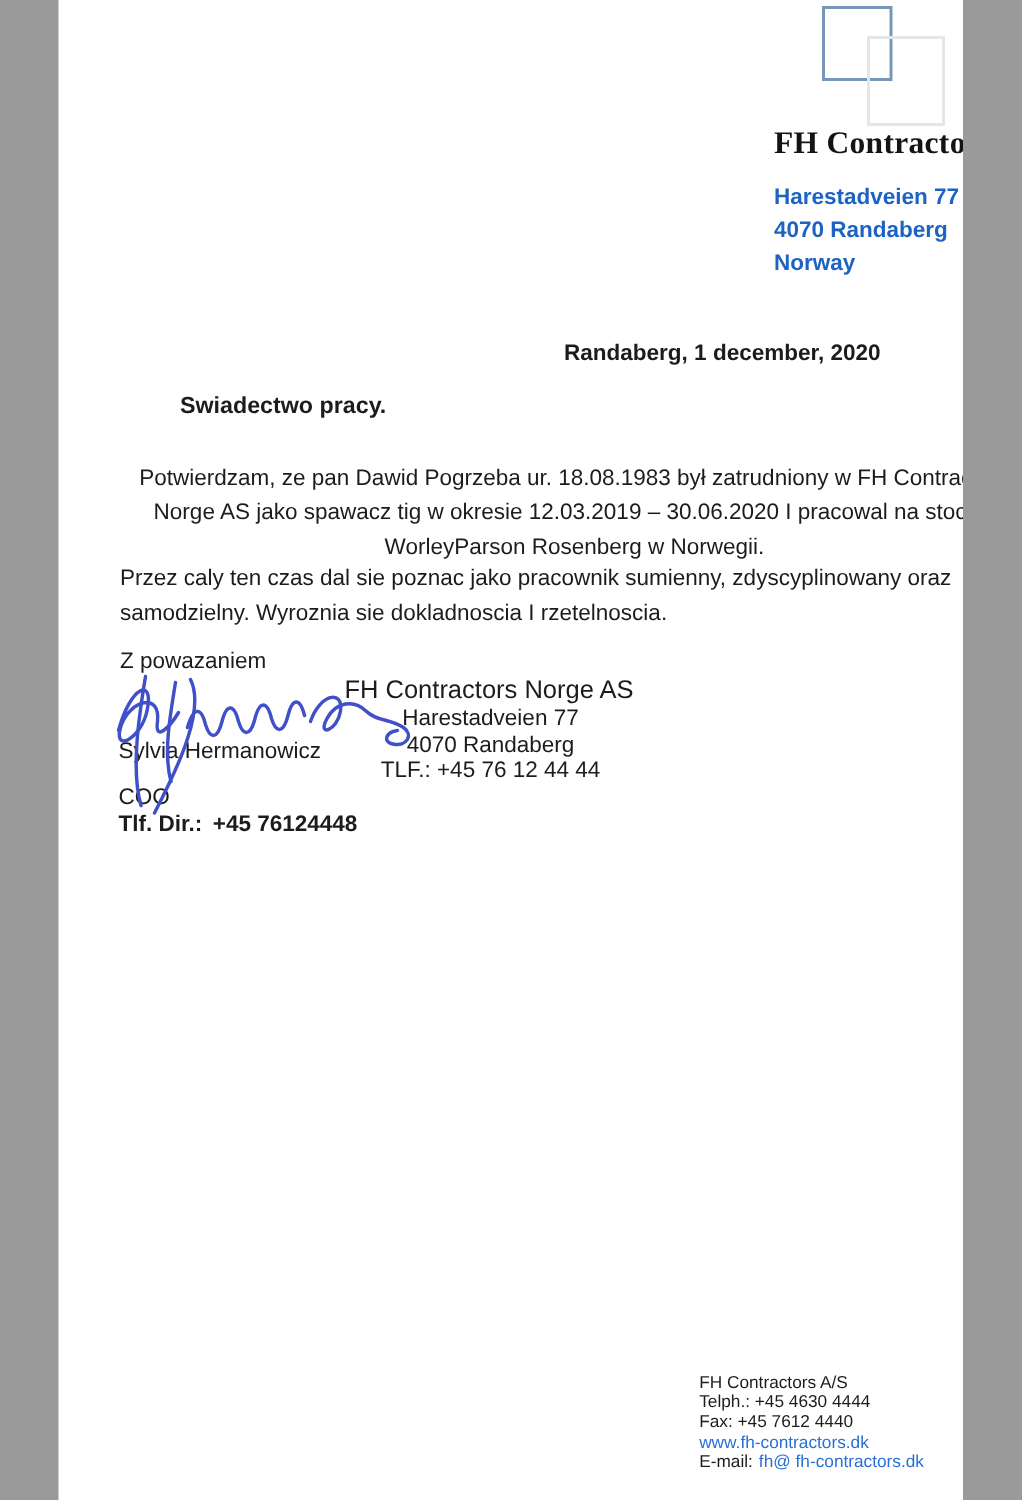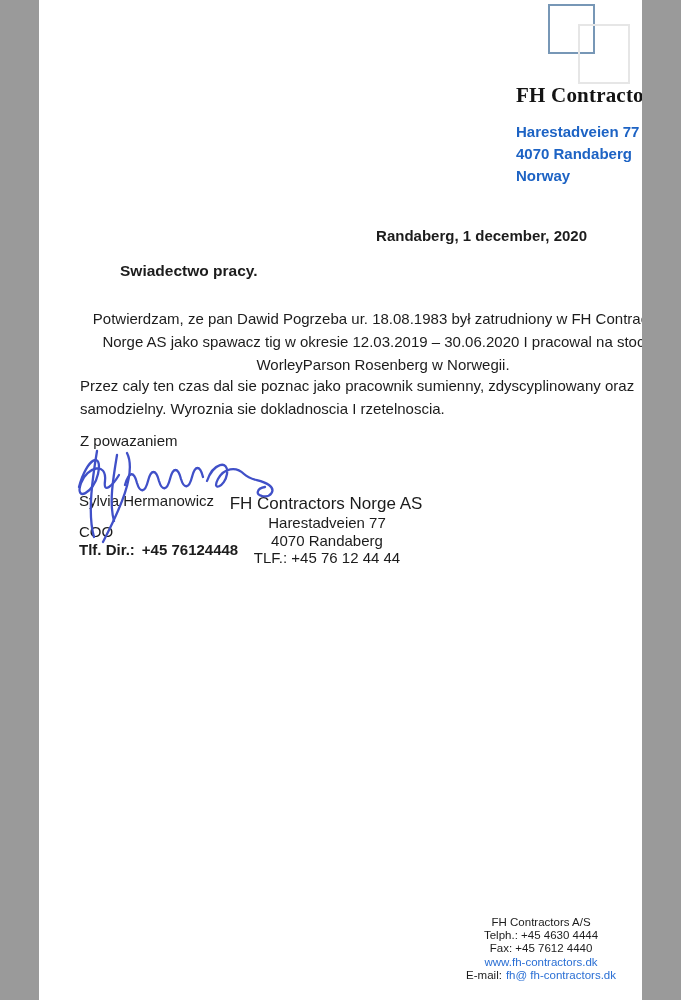--- a/index.html
+++ b/index.html
@@ -48,32 +48,32 @@
   .para { position: absolute; left: 41px; font-size: 15px; line-height: 23px; }
   .para-1 { top: 307px; width: 606px; text-align: center; }
   .para-2 { top: 374px; width: 620px; }
   
   .valediction { position: absolute; left: 41px; top: 432px; font-size: 15px; }
   .signature-svg { position: absolute; left: 28px; top: 441px; z-index: 3; }
   .company-block {
     position: absolute; left: 188px; top: 450px; width: 200px;
     text-align: center; z-index: 2;
   }
-  .company-block-name { font-size: 17px; white-space: nowrap; margin-left: -2px; margin-top: 44px; }
+  .company-block-name { font-size: 17px; white-space: nowrap; margin-left: -2px; }
   .company-block-line { font-size: 15px; line-height: 17.5px; white-space: nowrap; }
   .signer-name  { position: absolute; left: 40px; top: 492px; font-size: 15px; white-space: nowrap; }
   .signer-title { position: absolute; left: 40px; top: 523px; font-size: 15px; }
   .contact-line { position: absolute; left: 40px; font-size: 15px; white-space: nowrap; }
   .contact-phone { top: 541px; font-weight: bold; }
   .contact-email { top: 558px; }
   .contact-line .lbl { margin-right: 7px; }
   
   .footer {
     position: absolute; right: 26px; top: 916px;
-    text-align: center; font-size: 11.5px; line-height: 13.2px;
+    text-align: left; font-size: 11.5px; line-height: 13.2px;
     color: #1c1c1c; white-space: nowrap;
   }
   .footer a, .footer .link {
     color: #2a6fd4; cursor: pointer;
   }
   .footer .lbl { margin-right: 4px; }
 </style>
 </head>
 <body>
 

